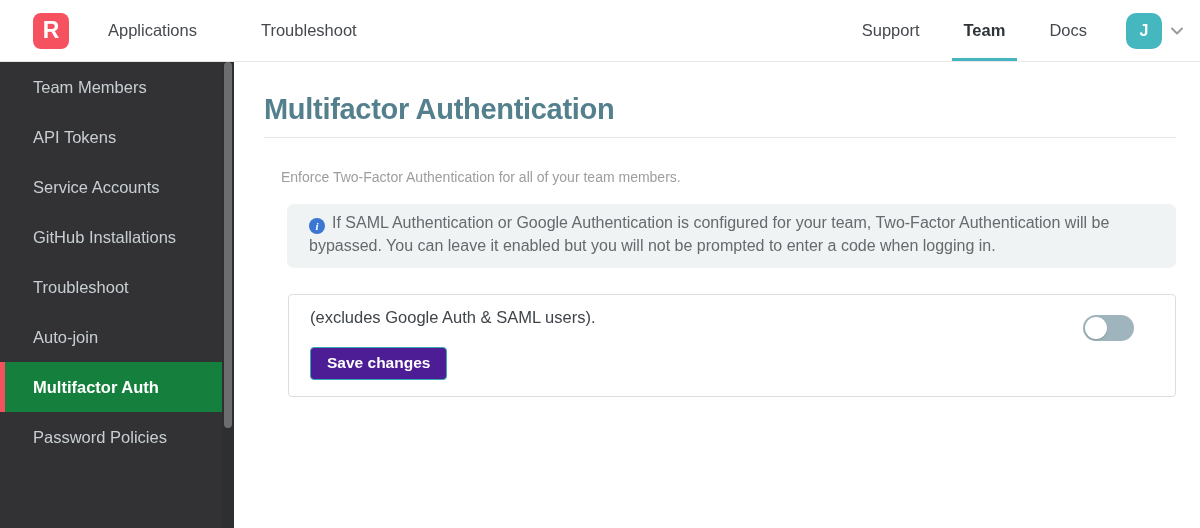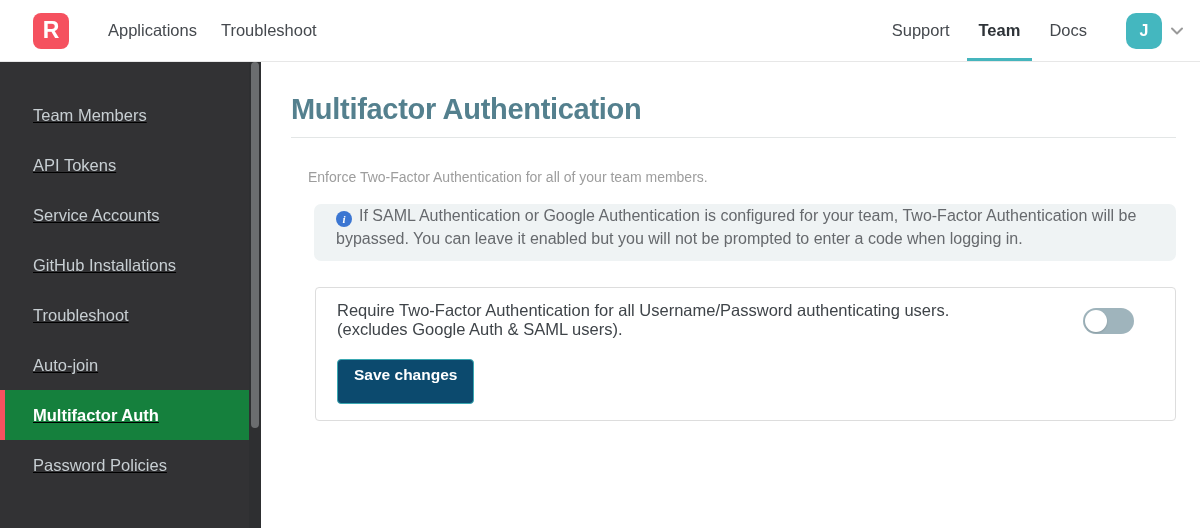--- a/index.html
+++ b/index.html
@@ -6,71 +6,71 @@
   html,body { width:1200px; height:528px; overflow:hidden; background:#fff;
               font-family:"Liberation Sans", sans-serif; }
 
   
   .navbar { display:flex; align-items:center; height:62px; padding:0 14px 0 33px;
             border-bottom:1px solid #e7e7e7; background:#fff; }
   .logo { width:36px; height:36px; border-radius:8px; background:#f5515f;
           display:flex; align-items:center; justify-content:center; margin-right:39px;
           cursor:pointer; flex-shrink:0; }
   .logo span { color:#fff; font-weight:bold; font-size:23px; }
-  .nav-left { display:flex; gap:24px; height:100%; align-items:center; }
+  .nav-left { display:flex; gap:64px; height:100%; align-items:center; }
   .nav-link { color:#45494e; font-size:16.5px; text-decoration:none; cursor:pointer;
               height:100%; display:flex; align-items:center; position:relative; }
-  .nav-right { display:flex; gap:29px; height:100%; align-items:flex-end; margin-left:auto; }
+  .nav-right { display:flex; gap:44px; height:100%; align-items:flex-end; margin-left:auto; }
   .nav-link.active { font-weight:bold; color:#2e3338; }
   .nav-link.active::after { content:""; position:absolute; left:-12px; right:-12px;
                             bottom:0; height:3px; background:#45b5bd; }
   .avatar { width:36px; height:36px; border-radius:10px; background:#44b7bf;
             display:flex; align-items:center; justify-content:center; margin-left:39px;
             cursor:pointer; flex-shrink:0; }
   .avatar span { color:#fff; font-weight:bold; font-size:16px; }
   .chevron { margin-left:6px; cursor:pointer; display:flex; align-items:center; }
 
   
   .layout { display:flex; height:466px; }
 
   
-  .sidebar { width:261px; background:#323234; position:relative; padding-top:28px;
-             flex-shrink:0; overflow:hidden;text-decoration:underline; }
+  .sidebar { width:234px; background:#323234; position:relative; 
+             flex-shrink:0; overflow:hidden; }
   .side-item { height:50px; line-height:50px; padding-left:33px; color:#c8cfd3;
                font-size:16.5px; cursor:pointer; white-space:nowrap; }
   .side-item.active { background:#15803d; color:#fff; font-weight:bold;
                       border-left:5px solid #f4515f; padding-left:28px; margin-right:1px; }
   .scroll-track { position:absolute; top:0; right:0; width:12px; height:100%;
                   background:#2e2f31; }
   .scroll-thumb { position:absolute; top:0; left:2px; width:8px; height:366px;
                   background:#6b6d6f; border-radius:4px; cursor:grab; }
 
   
   .main { flex:1; padding:0 24px 0 30px; background:#fff; }
   .page-title { margin-top:32px; font-size:29px; line-height:30px; font-weight:bold;
                 color:#54808e; letter-spacing:-0.3px; }
   .rule { border:none; border-top:1px solid #e3e6e6; margin-top:13px; }
   .desc { margin:29px 0 0 17px; color:#9d9d9d; font-size:14px; line-height:20px; }
   .info-box { margin:17px 0 0 23px; background:#eff3f4; border-radius:7px;
-              padding:0 24px 11px 22px; font-size:16px; line-height:23px; color:#66696d; }
+              padding:7px 24px 11px 22px; font-size:16px; line-height:23px; color:#66696d; }
   .info-icon { display:inline-flex; align-items:center; justify-content:center;
                width:16px; height:16px; border-radius:50%; background:#3b76d2;
                color:#fff; font:italic bold 11px "Liberation Serif", serif;
                margin-right:7px; vertical-align:-2px; }
   .card { position:relative; margin:26px 0 0 24px; background:#fff;
           border:1px solid #ddd; border-radius:4px; padding:13px 20px 16px 21px; }
   .card-line { font-size:16.5px; color:#3f4449; line-height:19px; max-width:740px; }
   .toggle { position:absolute; top:20px; right:41px; width:51px; height:26px;
             border-radius:13px; background:#9fb4bc; cursor:pointer; }
   .toggle .knob { position:absolute; top:2px; left:2px; width:22px; height:22px;
                   border-radius:50%; background:#fff;
                   box-shadow:0 1px 2px rgba(0,0,0,.15); }
-  .save-btn { margin-top:20px; background:#0c4a6e; border:1px solid #3aa8b2;
+  .save-btn { margin-top:20px; background:#4c1d95; border:1px solid #3aa8b2;
               border-radius:4px; color:#fff; font-weight:bold; font-size:15.5px;
-              padding:6px 16px 19px; font-family:inherit; cursor:pointer; }
+              padding:6px 16px 7px; font-family:inherit; cursor:pointer; }
 </style>
 </head>
 <body>
 
 <header class="navbar">
   <div class="logo">
     <span>R</span>
   </div>
   <nav class="nav-left">
 
@@ -126,21 +126,20 @@
   <main class="main">
     <h1 class="page-title">Multifactor Authentication</h1>
     <hr class="rule">
     <p class="desc">Enforce Two-Factor Authentication for all of your team members.</p>
 
     <div class="info-box">
       <span class="info-icon">i</span><span>If SAML Authentication or Google Authentication is configured for your team, Two-Factor Authentication will be bypassed. You can leave it enabled but you will not be prompted to enter a code when logging in.</span>
     </div>
 
     <div class="card">
-      <div class="card-line">Require Two-Factor Authentication for all Username/Password authenticating users.</div>
       <div class="card-line">(excludes Google Auth &amp; SAML users).</div>
       <div class="toggle" id="mfa-toggle">
         <div class="knob"></div>
       </div>
       <button class="save-btn">Save changes</button>
     </div>
   </main>
 
 </div>
 

